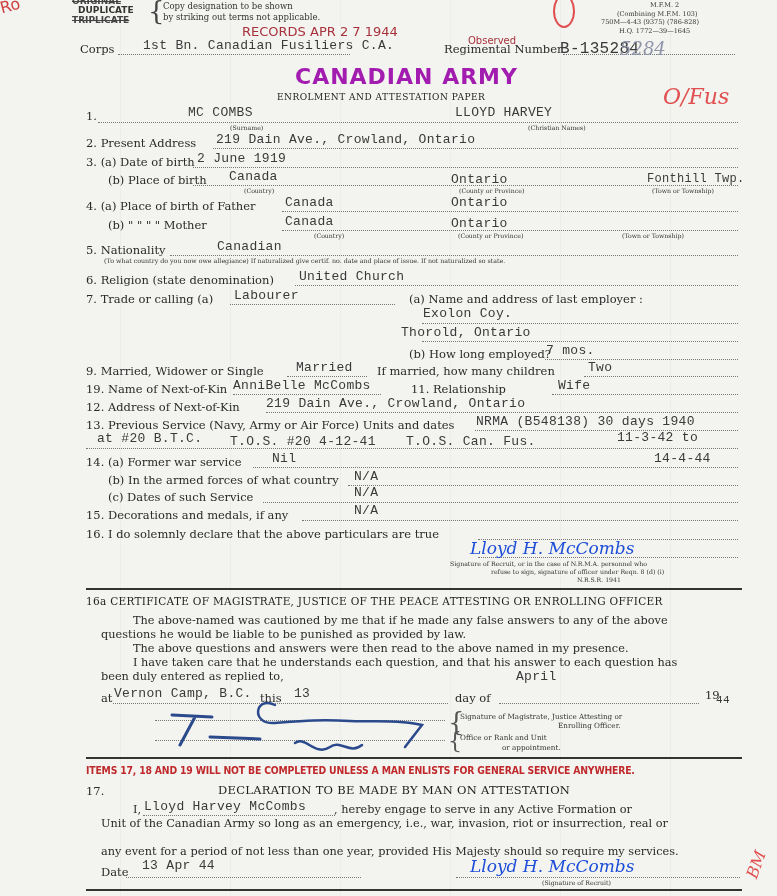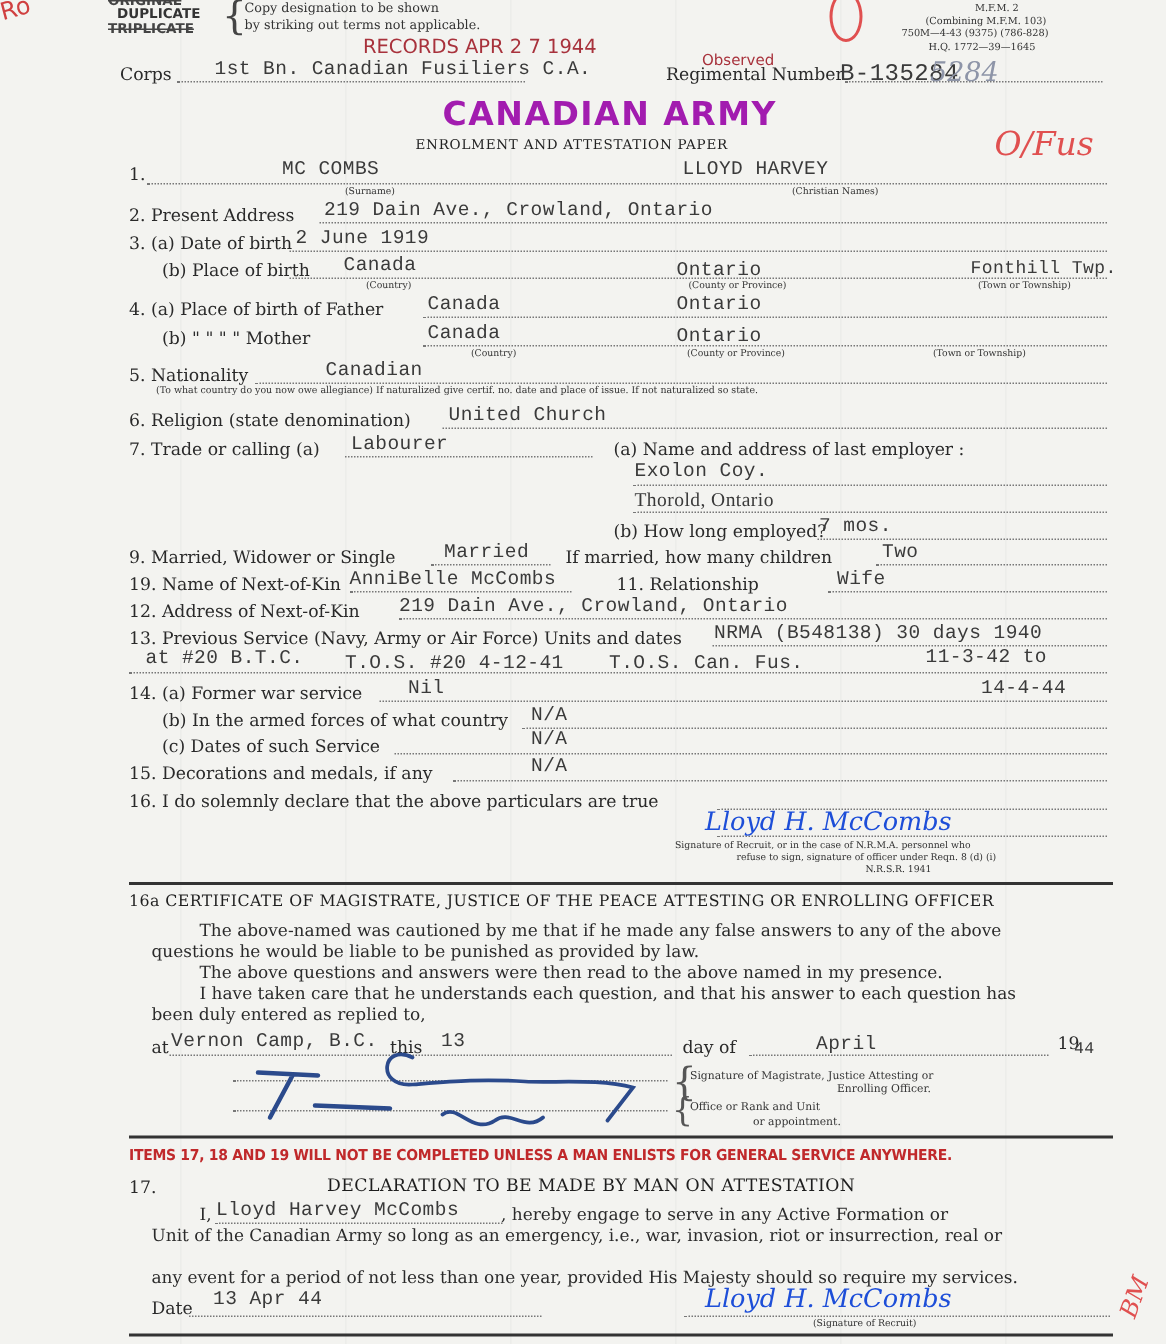--- a/index.html
+++ b/index.html
@@ -116,21 +116,21 @@
   <div class="dots" style="left:295px;top:285px;width:443px;"></div>
   <div class="abs tw" style="left:299px;top:269px;">United Church</div>
 
   <div class="abs serif" style="left:86px;top:292px;">7. Trade or calling (a)</div>
   <div class="dots" style="left:230px;top:304px;width:165px;"></div>
   <div class="abs tw" style="left:234px;top:288px;">Labourer</div>
   <div class="abs serif" style="left:409px;top:292px;">(a) Name and address of last employer :</div>
   <div class="dots" style="left:422px;top:323px;width:316px;"></div>
   <div class="abs tw" style="left:423px;top:306px;">Exolon Coy.</div>
   <div class="dots" style="left:422px;top:341px;width:316px;"></div>
-  <div class="abs tw" style="left:423px;top:325px;font-family:Liberation Serif, serif;">Thorold, Ontario</div>
+  <div class="abs tw" style="left:401px;top:325px;">Thorold, Ontario</div>
   <div class="abs serif" style="left:409px;top:347px;">(b) How long employed?</div>
   <div class="dots" style="left:545px;top:359px;width:193px;"></div>
   <div class="abs tw" style="left:546px;top:343px;">7 mos.</div>
 
   <div class="abs serif" style="left:86px;top:364px;">9. Married, Widower or Single</div>
   <div class="dots" style="left:287px;top:376px;width:80px;"></div>
   <div class="abs tw" style="left:296px;top:360px;">Married</div>
   <div class="abs serif" style="left:377px;top:364px;">If married, how many children</div>
   <div class="dots" style="left:584px;top:376px;width:154px;"></div>
   <div class="abs tw" style="left:588px;top:360px;">Two</div>
@@ -189,21 +189,21 @@
   <div class="abs para" style="left:133px;top:656px;">I have taken care that he understands each question, and that his answer to each question has</div>
   <div class="abs para" style="left:101px;top:670px;">been duly entered as replied to,</div>
 
   <div class="abs serif" style="left:101px;top:691px;">at</div>
   <div class="dots" style="left:113px;top:703px;width:335px;"></div>
   <div class="abs tw" style="left:114px;top:686px;">Vernon Camp, B.C.</div>
   <div class="abs serif" style="left:260px;top:691px;">this</div>
   <div class="abs tw" style="left:294px;top:686px;">13</div>
   <div class="abs serif" style="left:455px;top:691px;">day of</div>
   <div class="dots" style="left:499px;top:703px;width:200px;"></div>
-  <div class="abs tw" style="left:516px;top:688px;margin-left:28px;">April</div>
+  <div class="abs tw" style="left:516px;top:669px;">April</div>
   <div class="abs serif" style="left:705px;top:688px;">19</div>
   <div class="abs tw" style="left:716px;top:694px;font-size:11px;">44</div>
 
   <div class="dots" style="left:155px;top:720px;width:290px;"></div>
   <div class="dots" style="left:155px;top:740px;width:290px;"></div>
   <svg class="abs" style="left:150px;top:695px;" width="300" height="65" viewBox="0 0 300 65">
     <path d="M22 20 L62 22 M45 22 L30 50 M60 42 L110 44" stroke="#2b4a8c" stroke-width="3" fill="none" stroke-linecap="round"></path>
     <path d="M125 10 C105 0, 100 30, 125 28 C150 26, 170 24, 200 26 C220 27, 250 24, 272 30 L255 52" stroke="#2b4a8c" stroke-width="2.5" fill="none" stroke-linecap="round"></path>
     <path d="M145 48 C155 40, 165 62, 180 52 C190 44, 200 60, 212 50" stroke="#2b4a8c" stroke-width="2.5" fill="none" stroke-linecap="round"></path>
   </svg>

